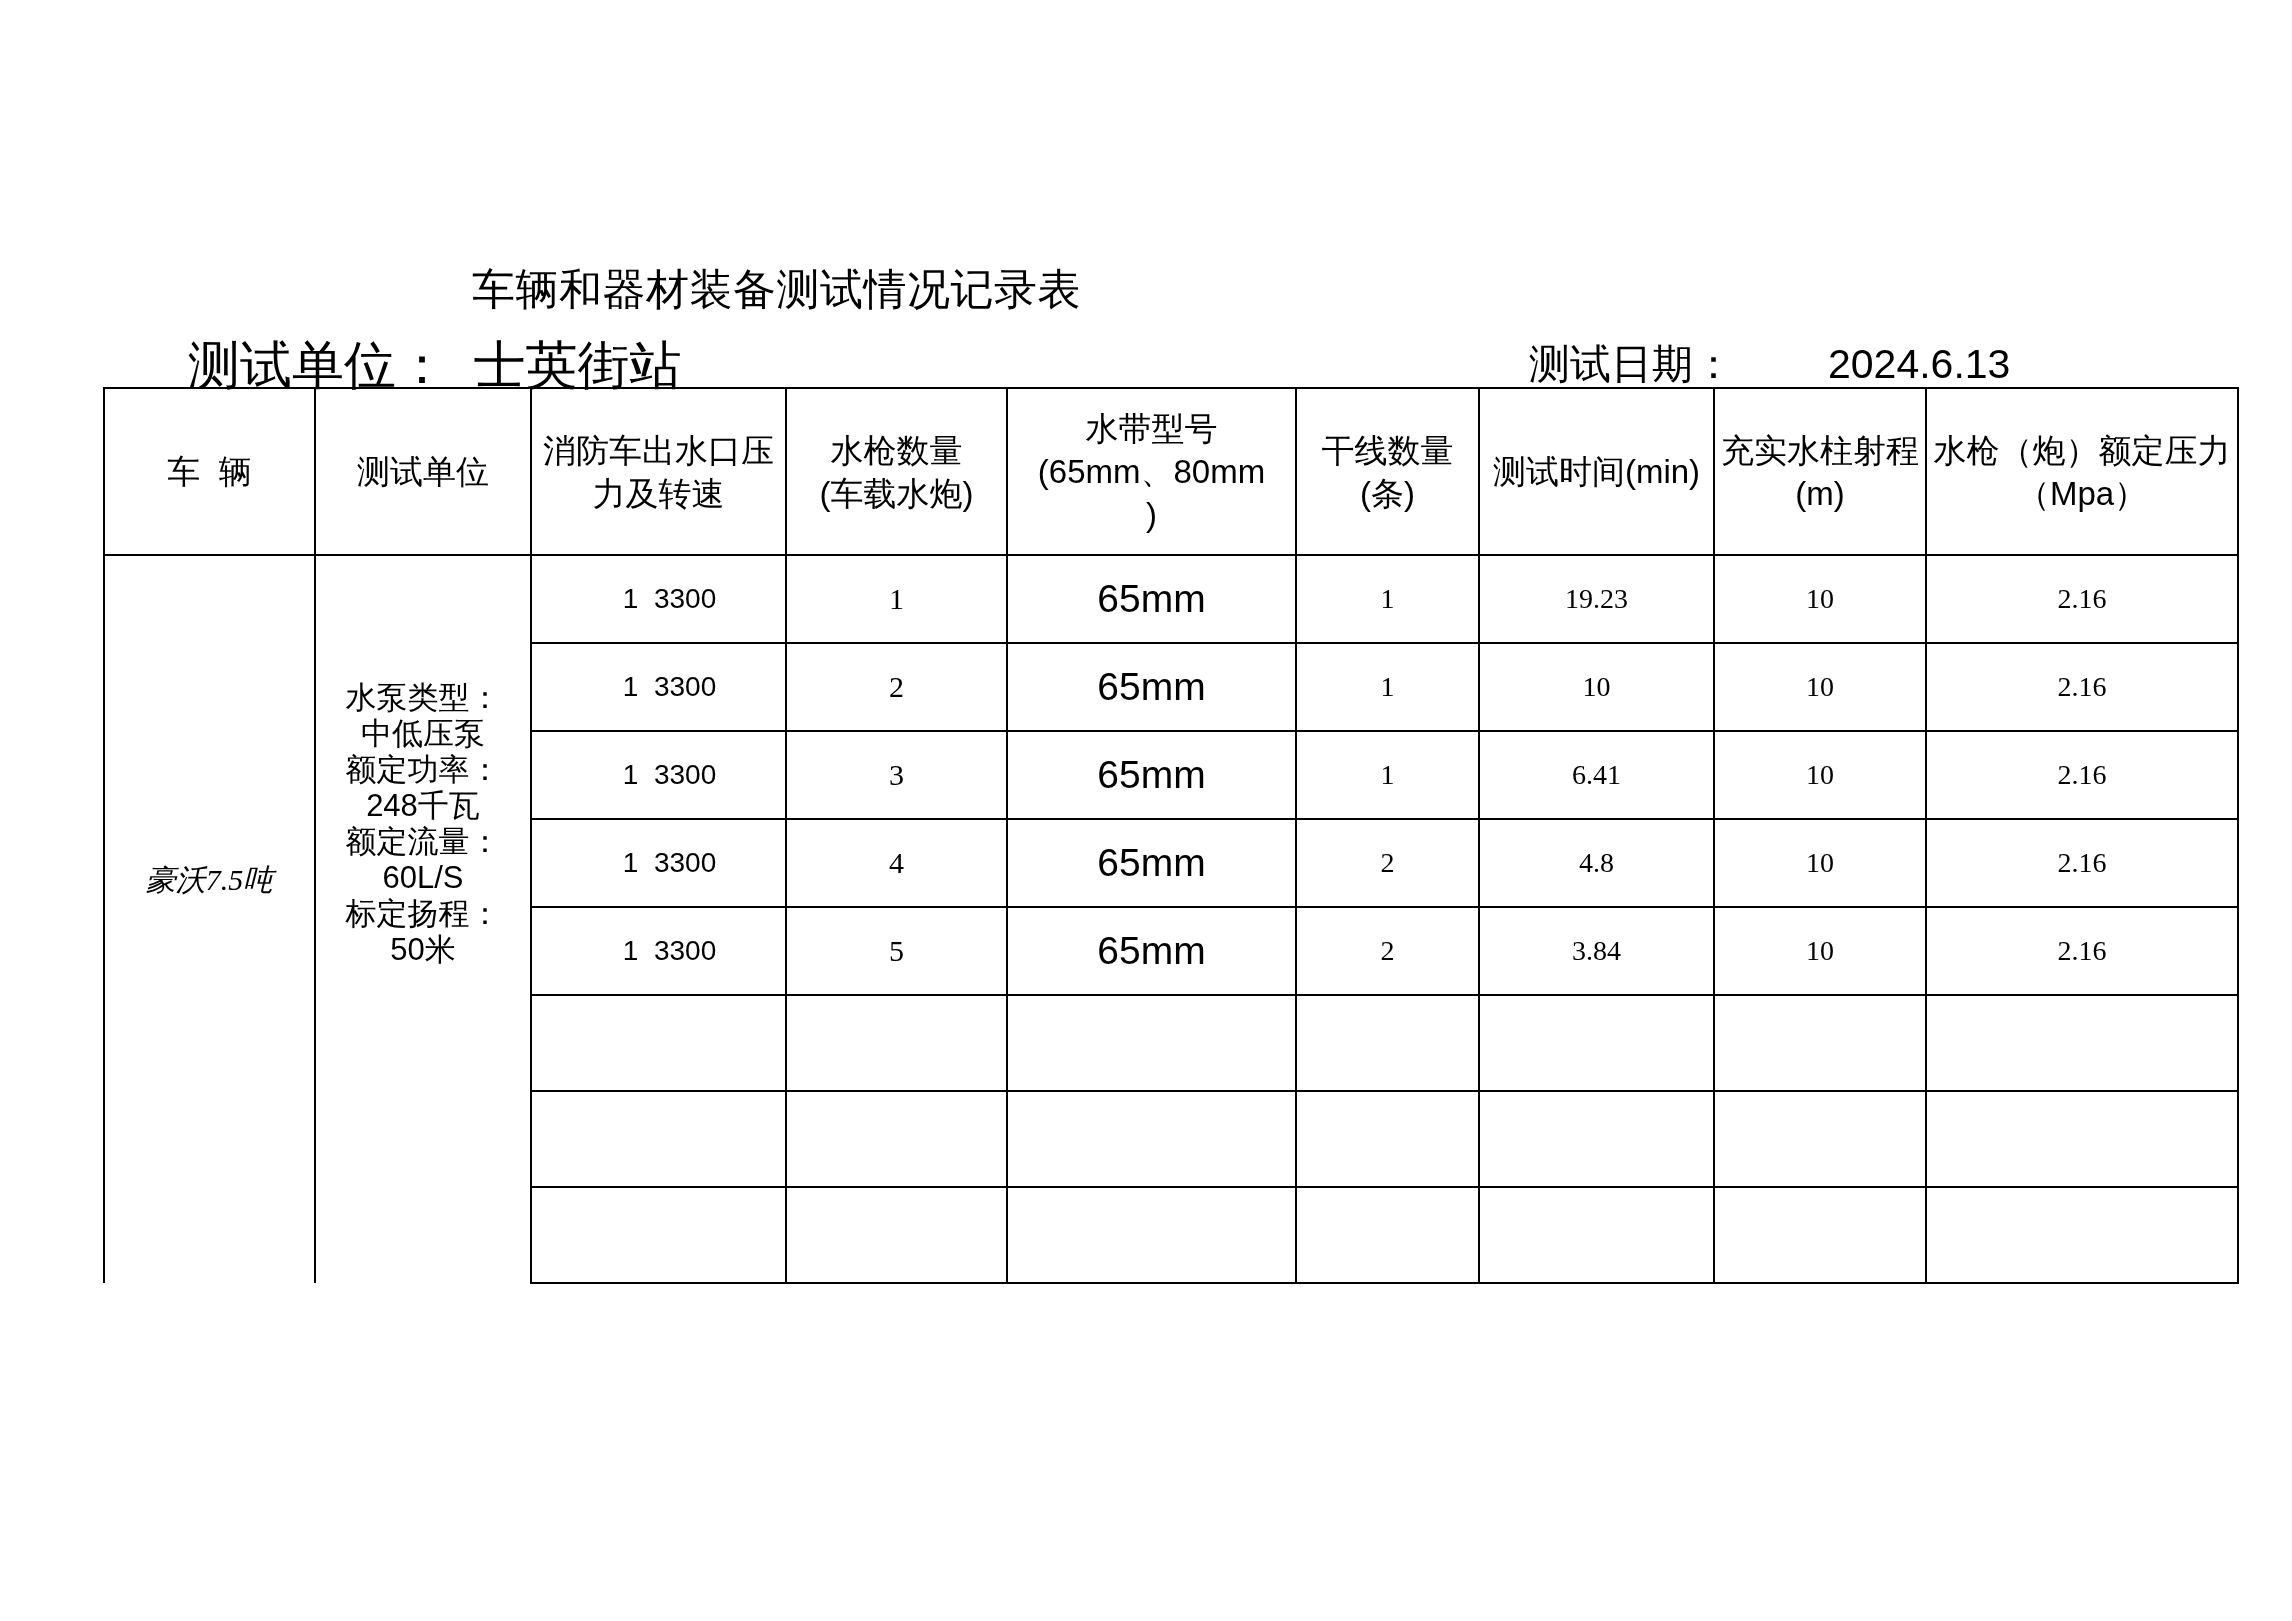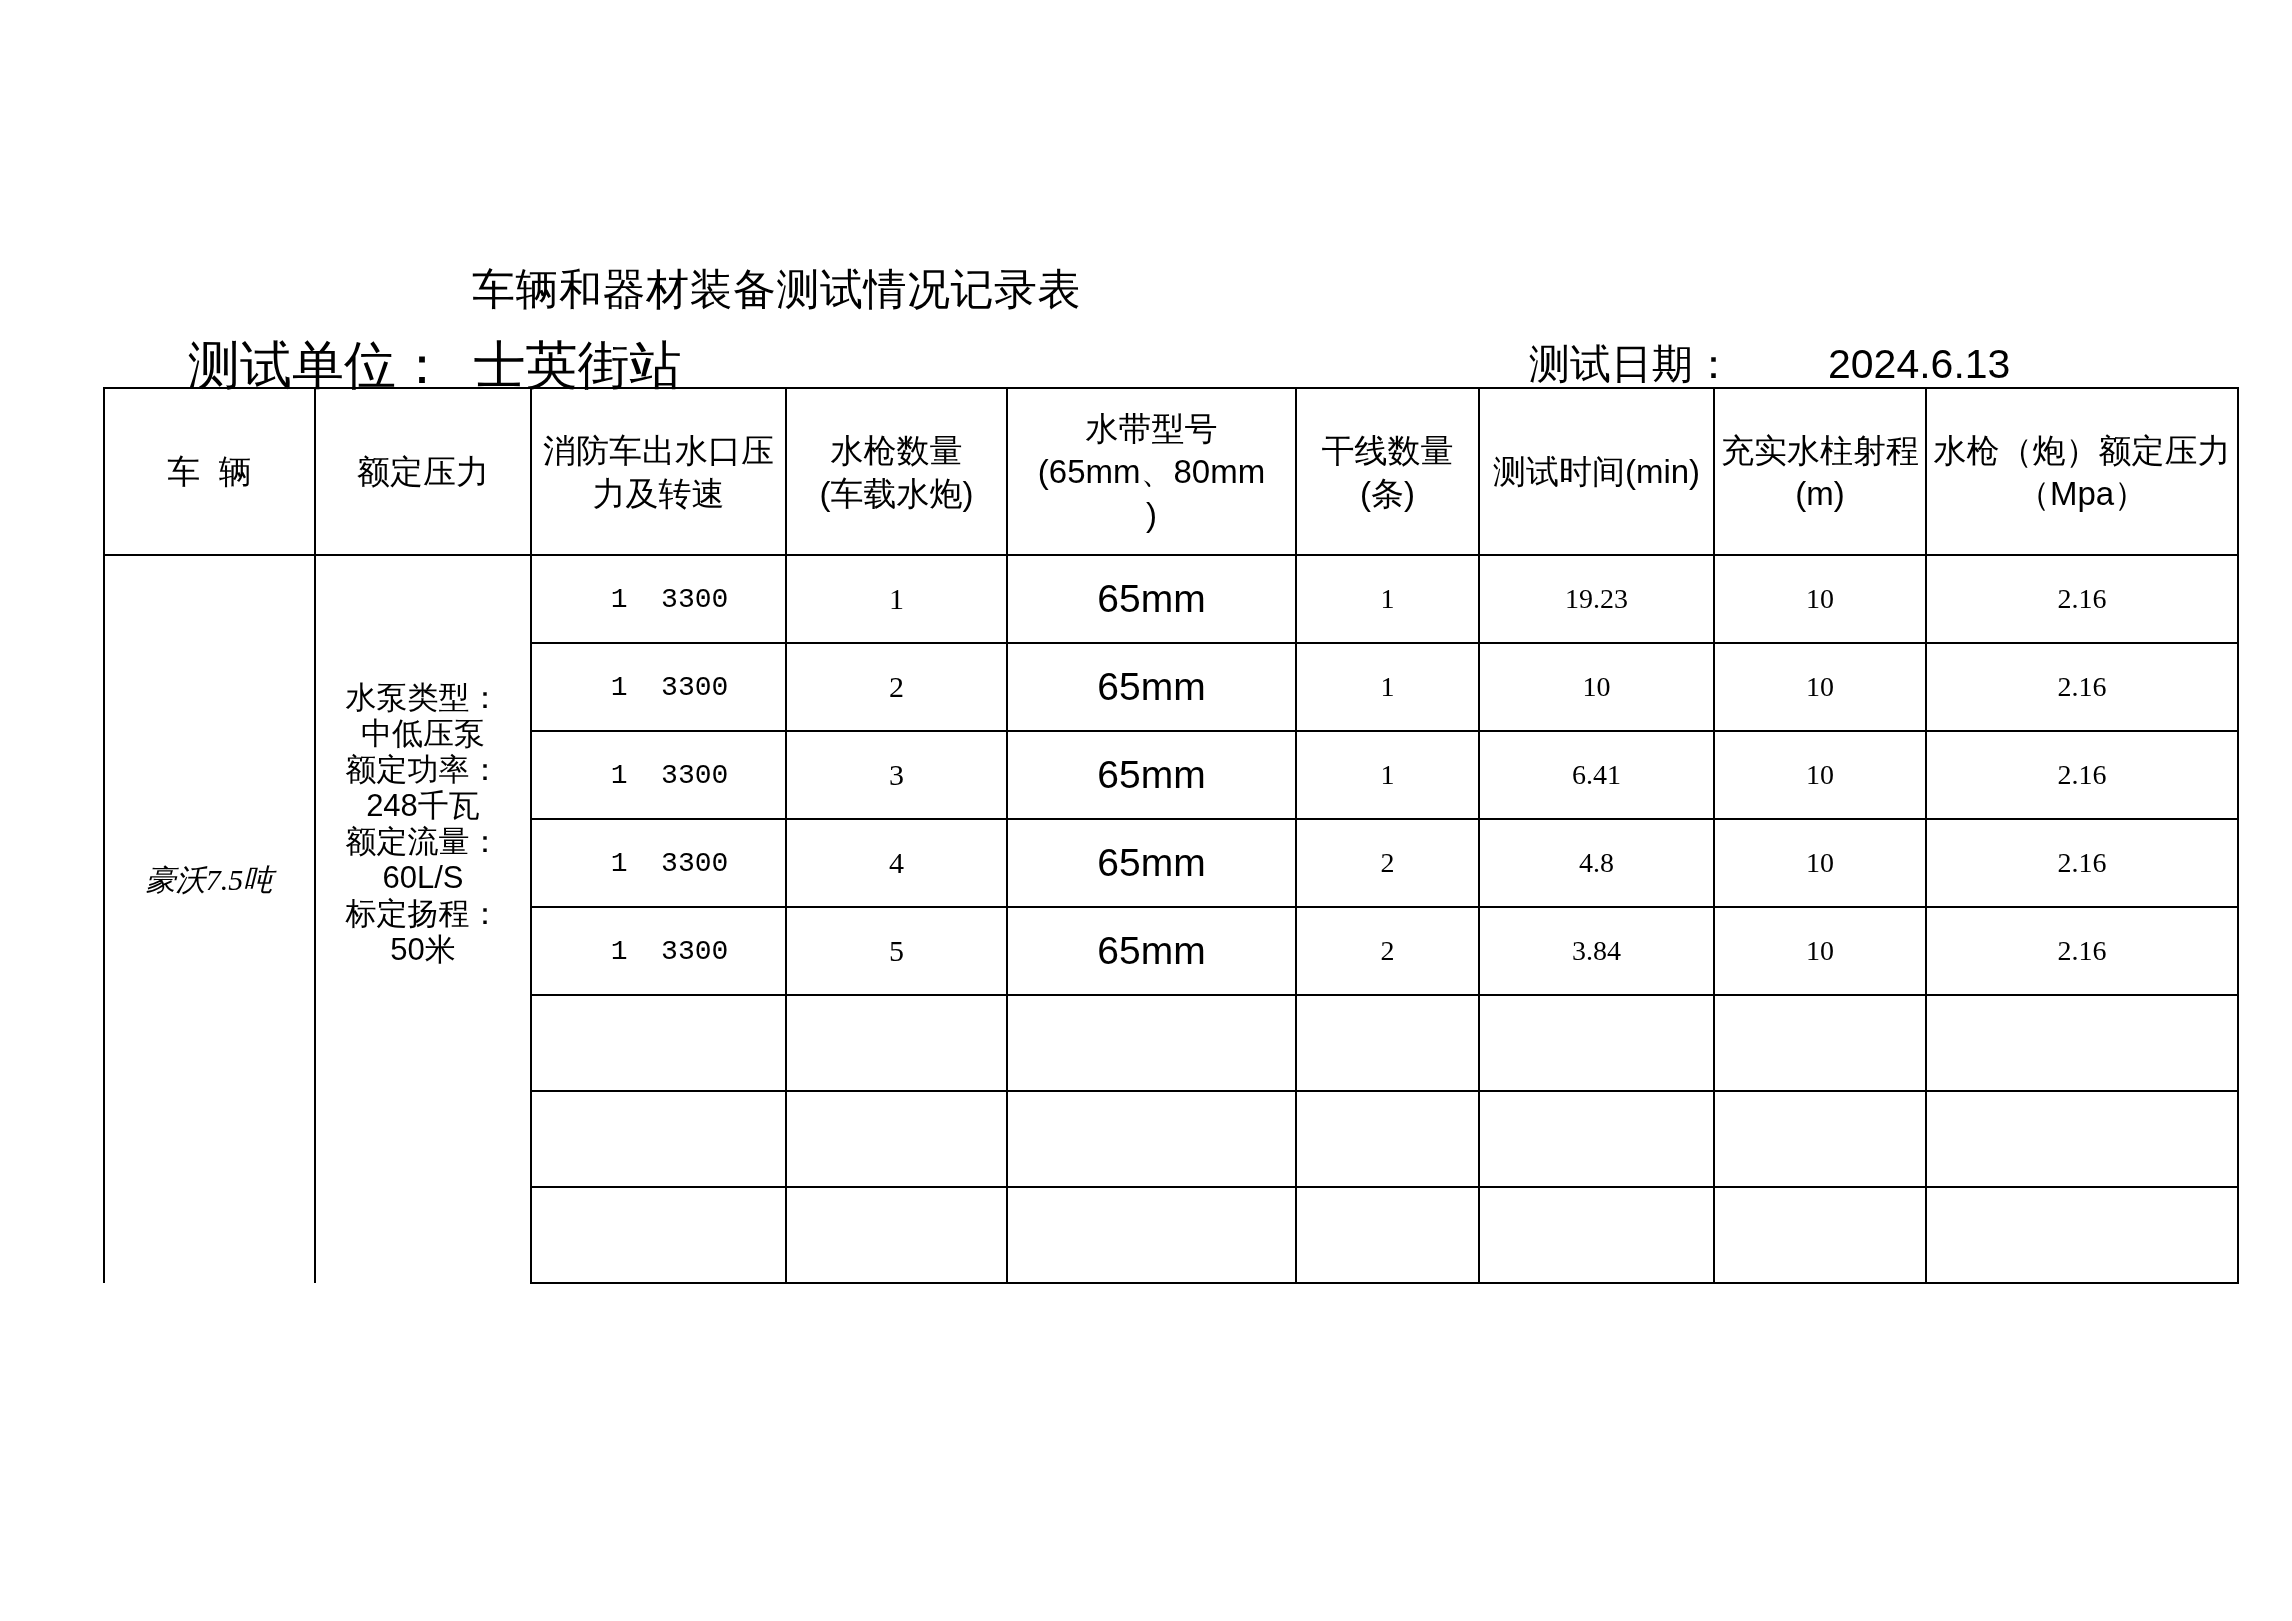--- a/index.html
+++ b/index.html
@@ -70,21 +70,21 @@
   td.params-cell {
     border-bottom: none;
     font-family: Liberation Sans, sans-serif;
     font-size: 31px;
     line-height: 36px;
     white-space: pre-wrap;
     padding-bottom: 191px;
     margin-top: 40px;
   }
   
-  td.c2 { font-family: Liberation Mono, monospace; font-size: 28px; white-space: pre-wrap; padding-left: 24px; }
+  td.c2 { font-family: Liberation Sans, sans-serif; font-size: 28px; white-space: pre-wrap; padding-left: 24px; }
   td.c3 { font-family: "Liberation Serif", serif; font-size: 30px; }
   td.c4 { font-family: "Liberation Sans", sans-serif; font-size: 39px; }
   td.c5 { font-family: "Liberation Serif", serif; font-size: 28px; }
   td.c6 { font-family: "Liberation Serif", serif; font-size: 28px; }
   td.c7 { font-family: "Liberation Serif", serif; font-size: 28px; }
   td.c8 { font-family: "Liberation Serif", serif; font-size: 28px; margin-left: 16px; }
 </style>
 </head>
 <body>
 
@@ -108,21 +108,21 @@
       <col style="width:221px">
       <col style="width:289px">
       <col style="width:183px">
       <col style="width:235px">
       <col style="width:212px">
       <col style="width:312px">
     </colgroup>
     <tbody>
         <tr class="header-row">
           <th>车  辆</th>
-          <th>额定压力</th>
+          <th>测试单位</th>
           <th>消防车出水口压
 力及转速</th>
           <th>水枪数量
 (车载水炮)</th>
           <th>水带型号
 (65mm、80mm
 )</th>
           <th>干线数量
 (条)</th>
           <th>测试时间(min)</th>

